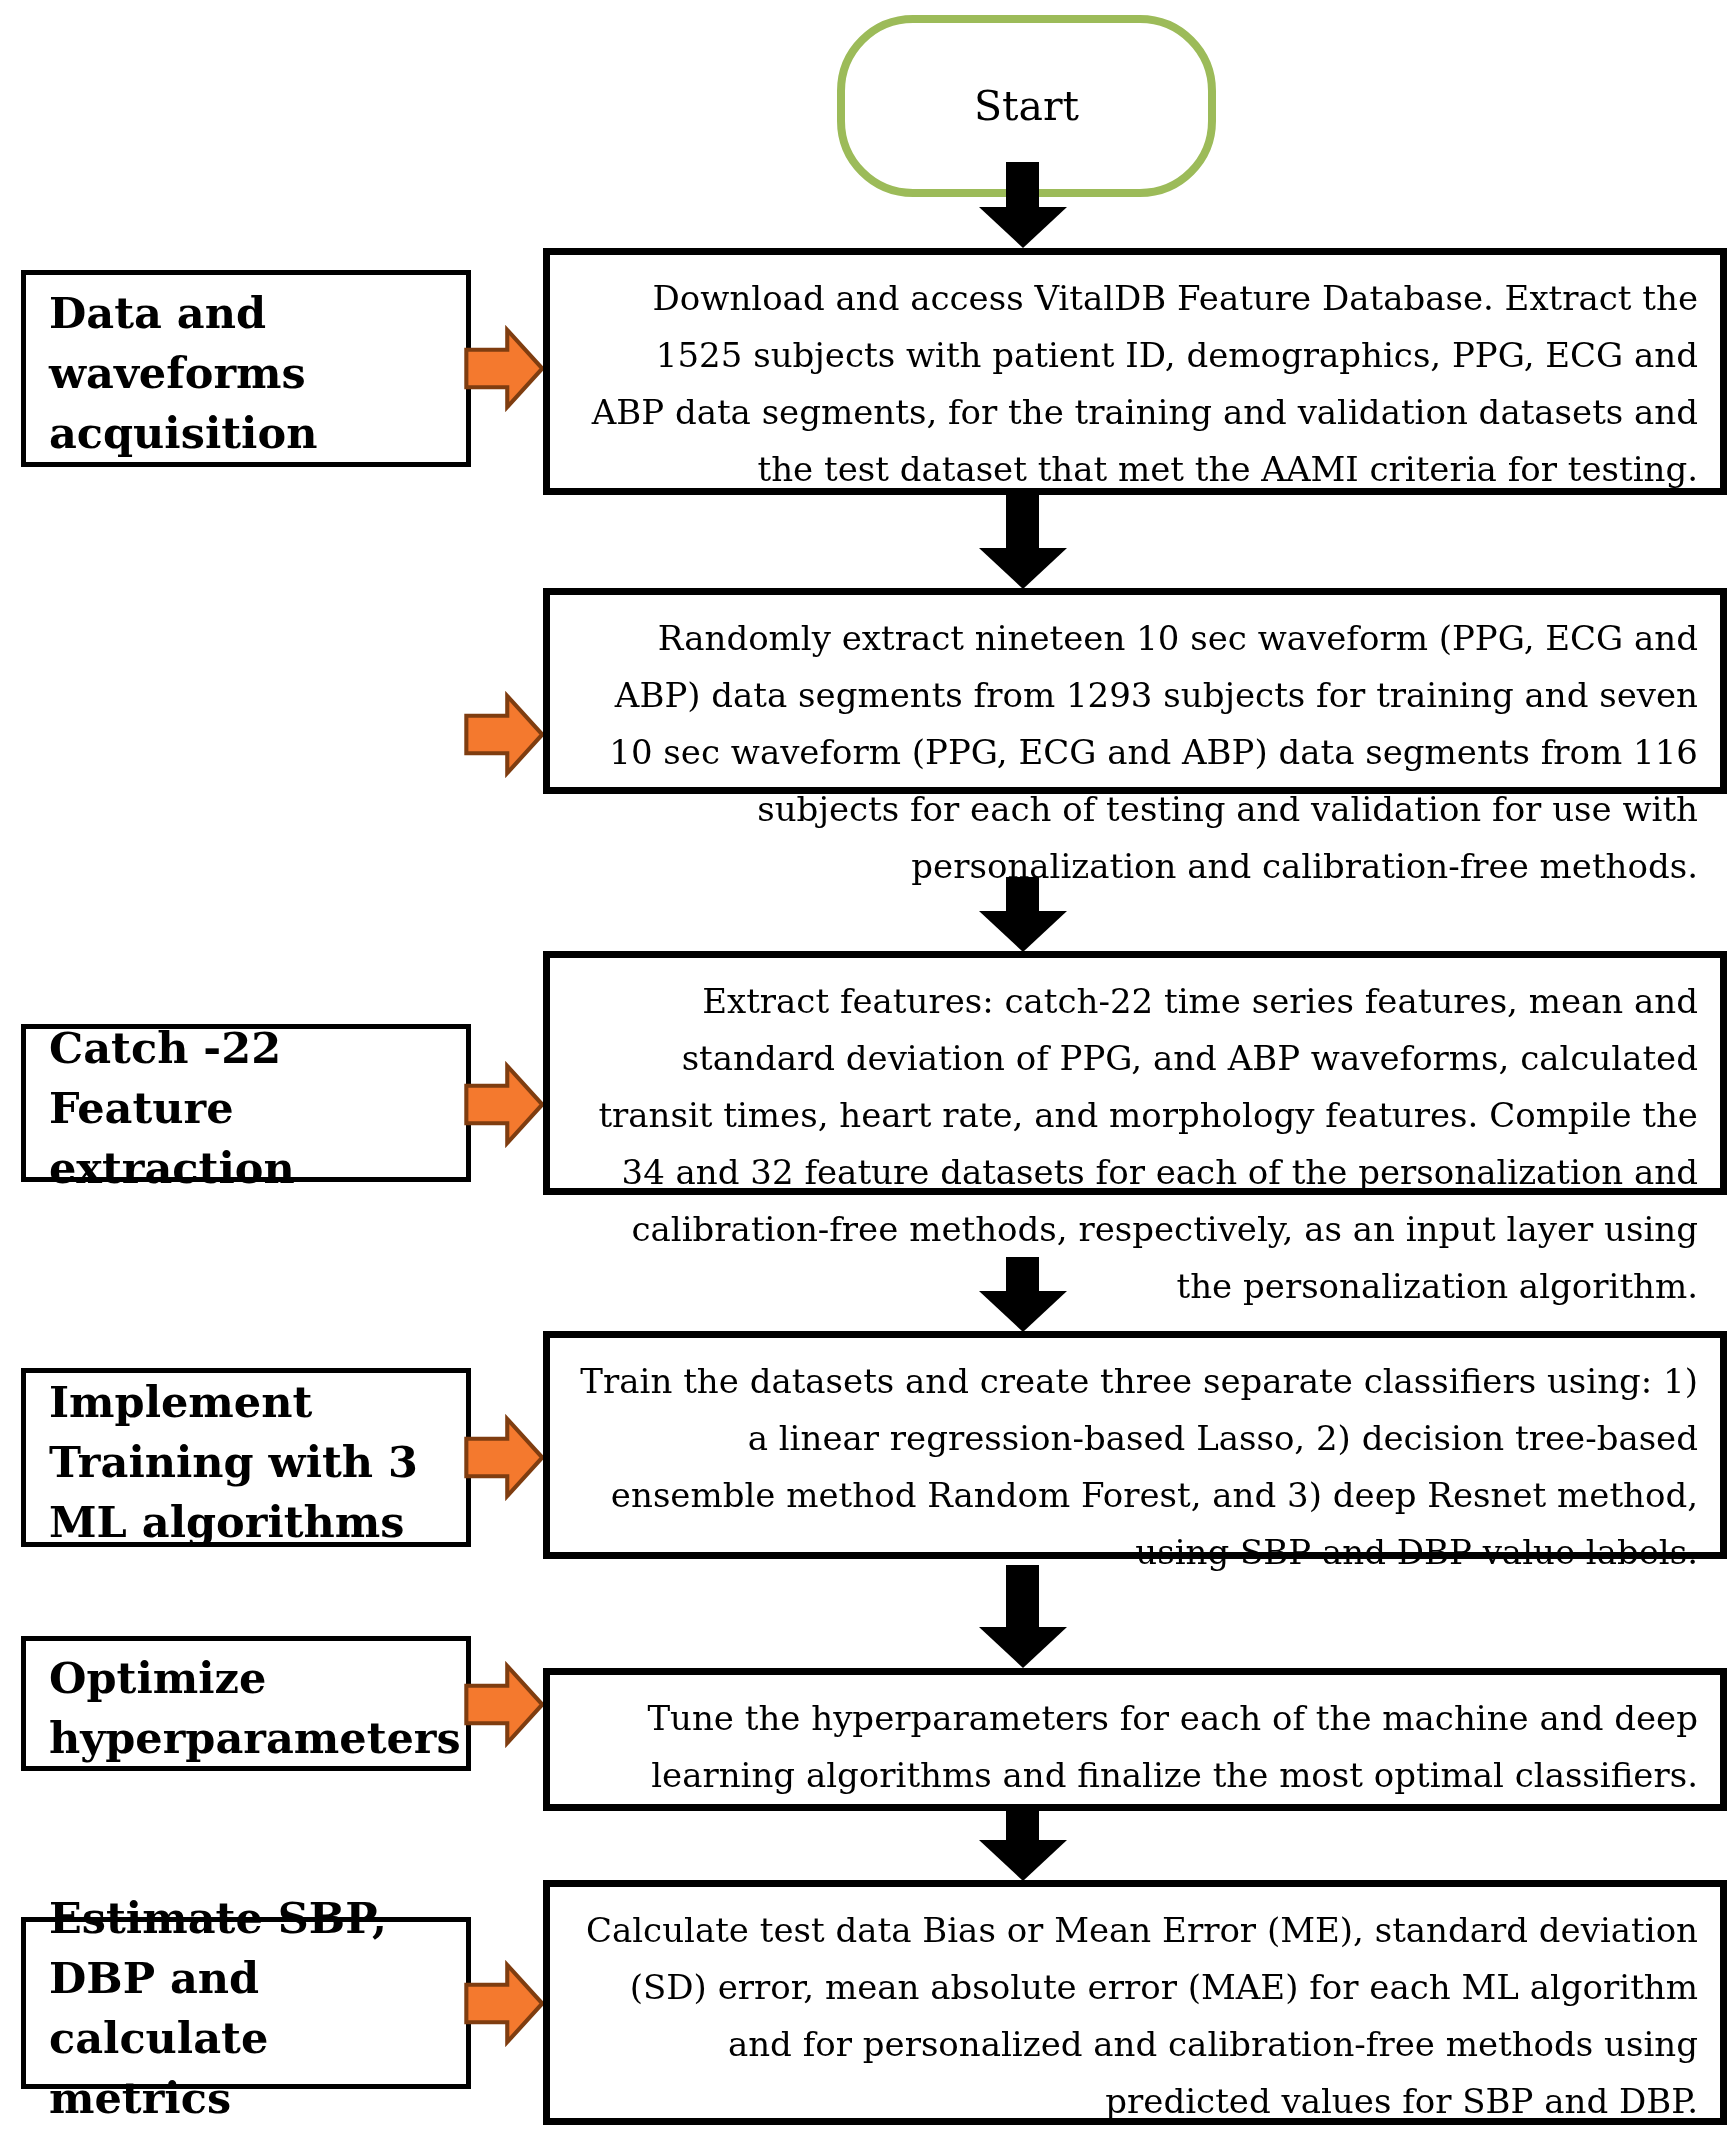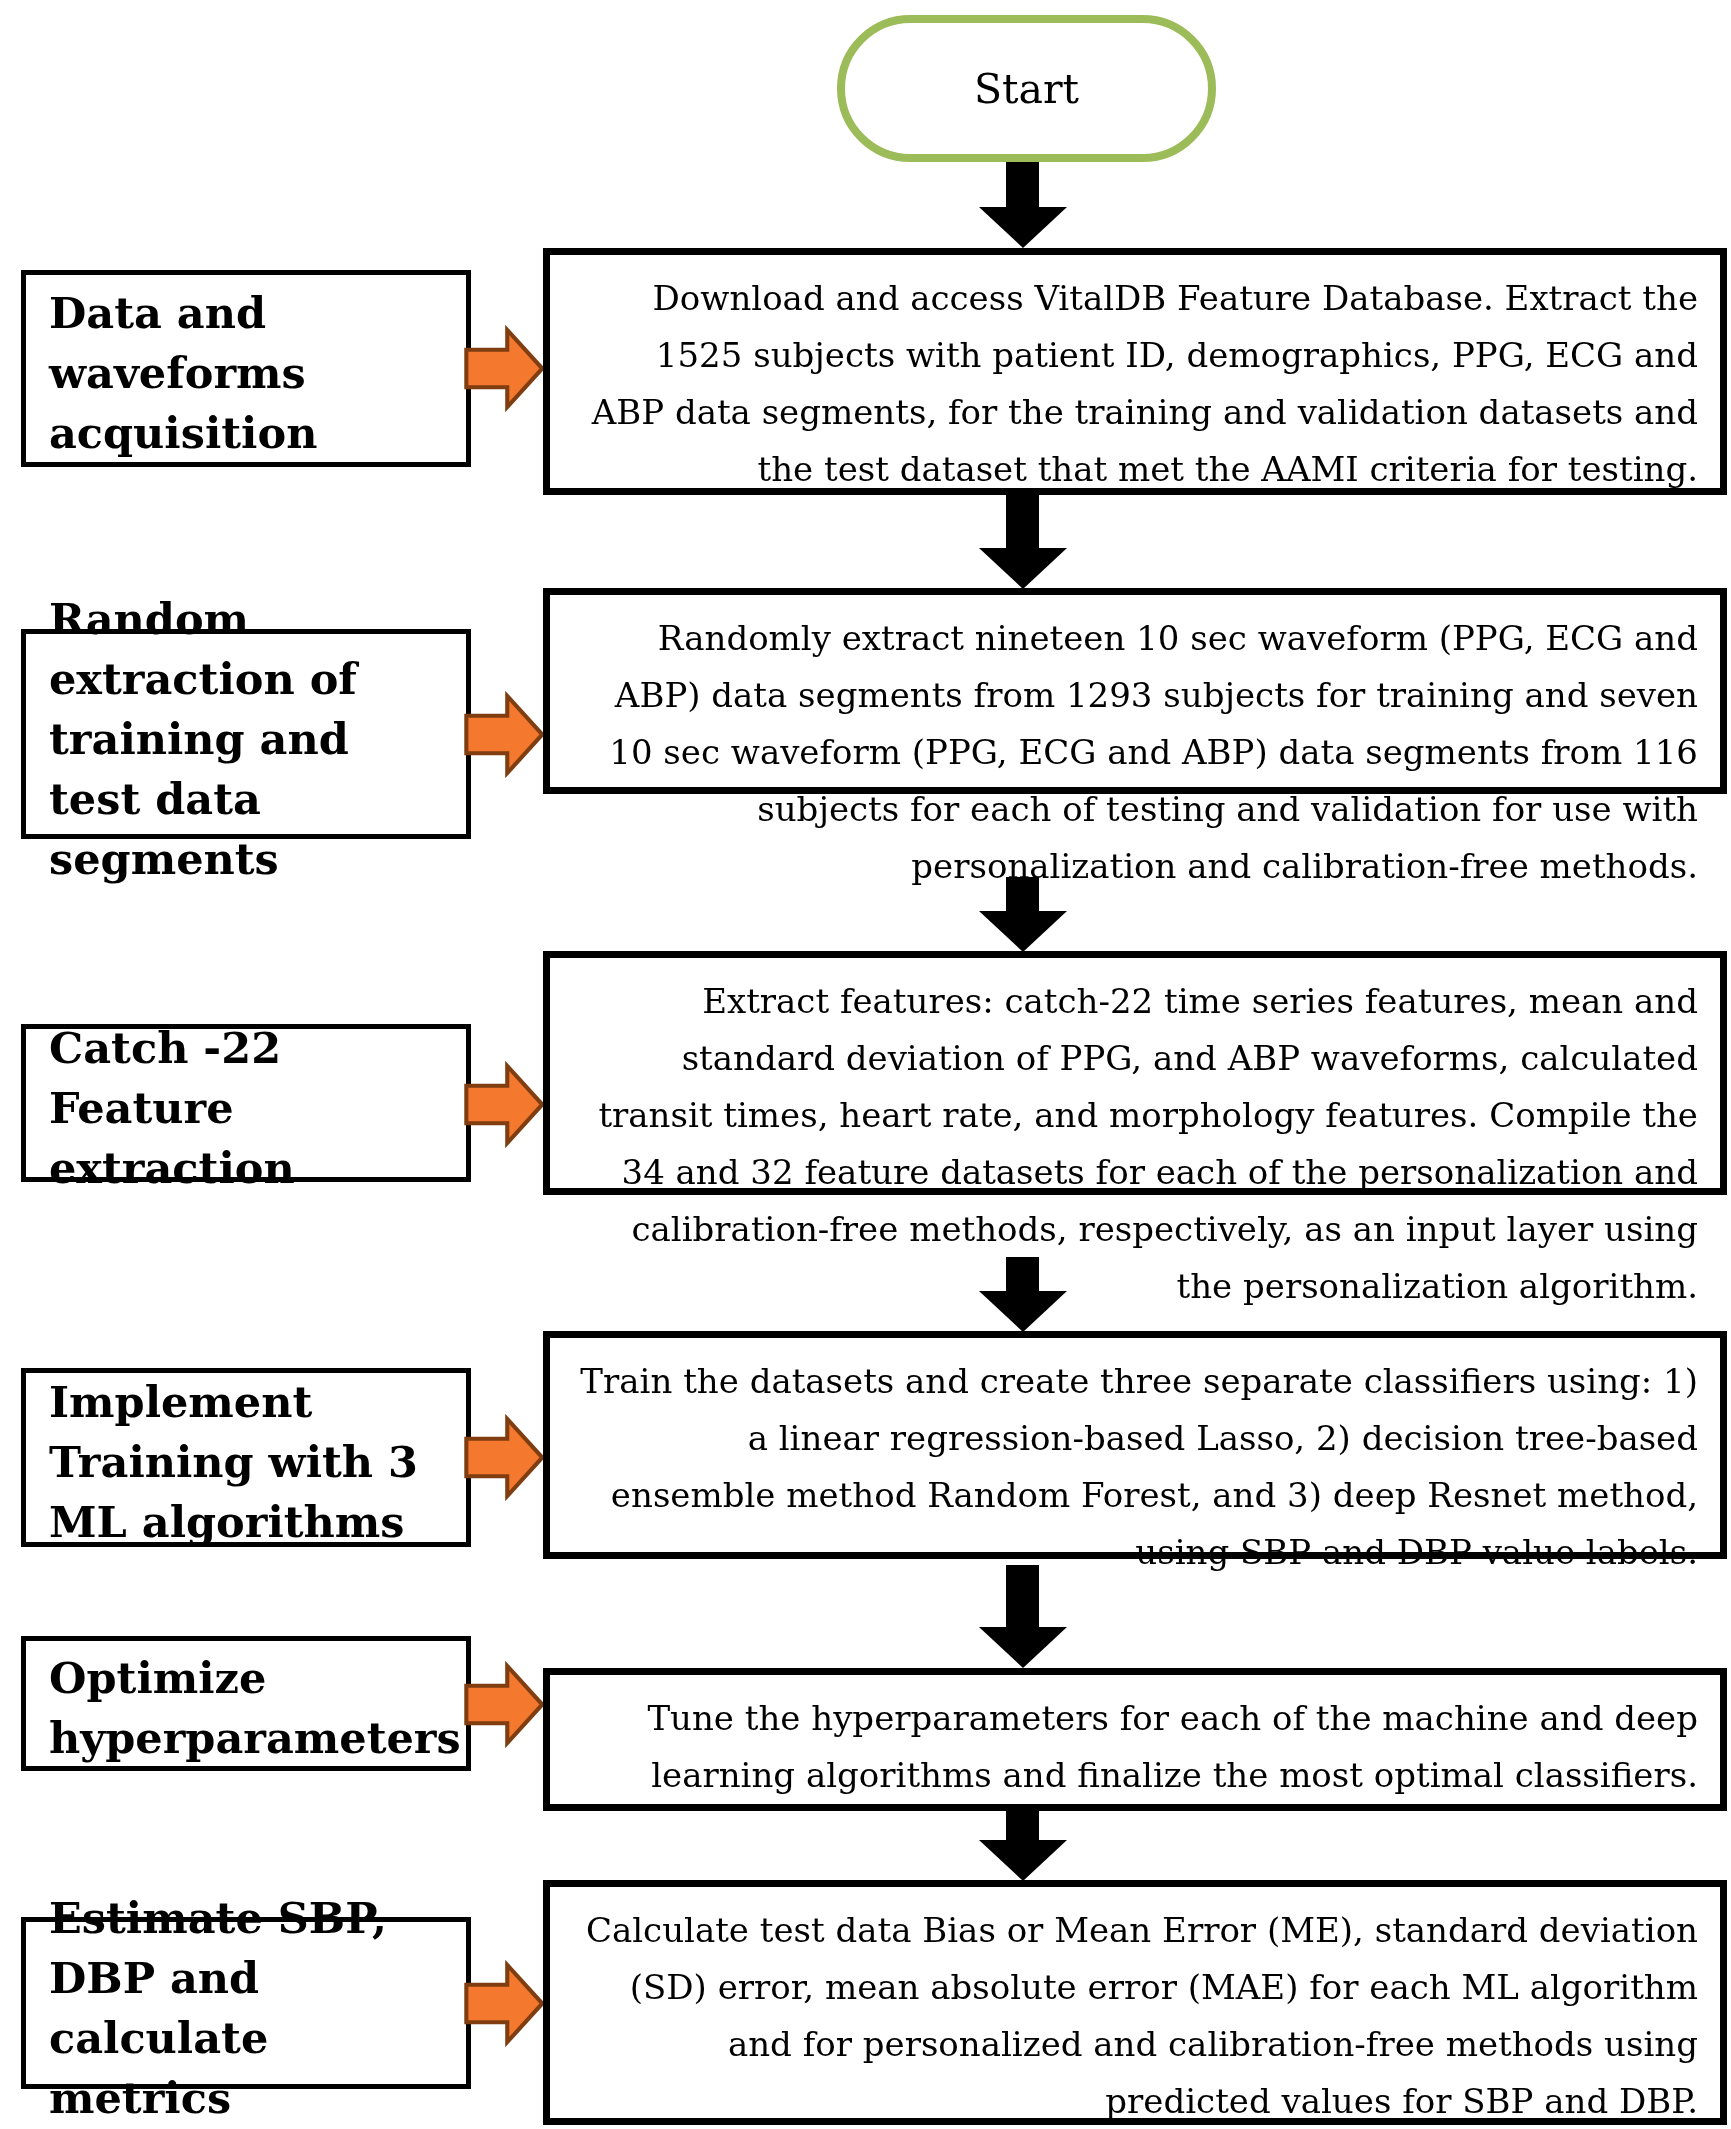--- a/index.html
+++ b/index.html
@@ -6,21 +6,21 @@
   .canvas{
     position:relative;
     width:1732px;height:2129px;
     background:#ffffff;
     font-family:"DejaVu Serif","Liberation Serif",serif;
     color:#000;
     overflow:hidden;
   }
   
   .start{
-    position:absolute;left:837px;top:15px;width:379px;height:147px;
+    position:absolute;left:837px;top:15px;width:379px;height:182px;
     box-sizing:border-box;
     border:8.7px solid #9CBB59;
     border-radius:76px;
     background:#fff;
     display:flex;align-items:center;justify-content:center;
     font-size:41px;
   }
   
   .cbox{
     position:absolute;left:543px;width:1184px;
@@ -80,23 +80,20 @@
   <div class="lbox" style="top:270px;height:197px">
     <span>Data and waveforms acquisition</span>
   </div>
   <svg class="sarrow" style="top:324px" viewBox="0 0 142 152">
     <polygon points="4,44 74,44 74,10 134,76 74,142 74,108 4,108" fill="#F4792E" stroke="#7F3D10" stroke-width="7"></polygon>
   </svg>
   <div class="cbox" style="top:248px;height:247px">
     <span>Download and access VitalDB Feature Database. Extract the 1525 subjects with patient ID, demographics, PPG, ECG and ABP data segments, for the training and validation datasets and the test dataset that met the AAMI criteria for testing.</span>
   </div>
 
-  <div class="lbox" style="top:629px;height:210px">
-    <span>Random extraction of training and test data segments</span>
-  </div>
   <svg class="sarrow" style="top:690px" viewBox="0 0 142 152">
     <polygon points="4,44 74,44 74,10 134,76 74,142 74,108 4,108" fill="#F4792E" stroke="#7F3D10" stroke-width="7"></polygon>
   </svg>
   <div class="cbox" style="top:588px;height:206px">
     <span>Randomly extract nineteen 10 sec waveform (PPG, ECG and ABP) data segments from 1293 subjects for training and seven 10 sec waveform (PPG, ECG and ABP) data segments from 116 subjects for each of testing and validation for use with personalization and calibration-free methods.</span>
   </div>
 
   <div class="lbox" style="top:1024px;height:158px">
     <span>Catch -22 Feature extraction</span>
   </div>

